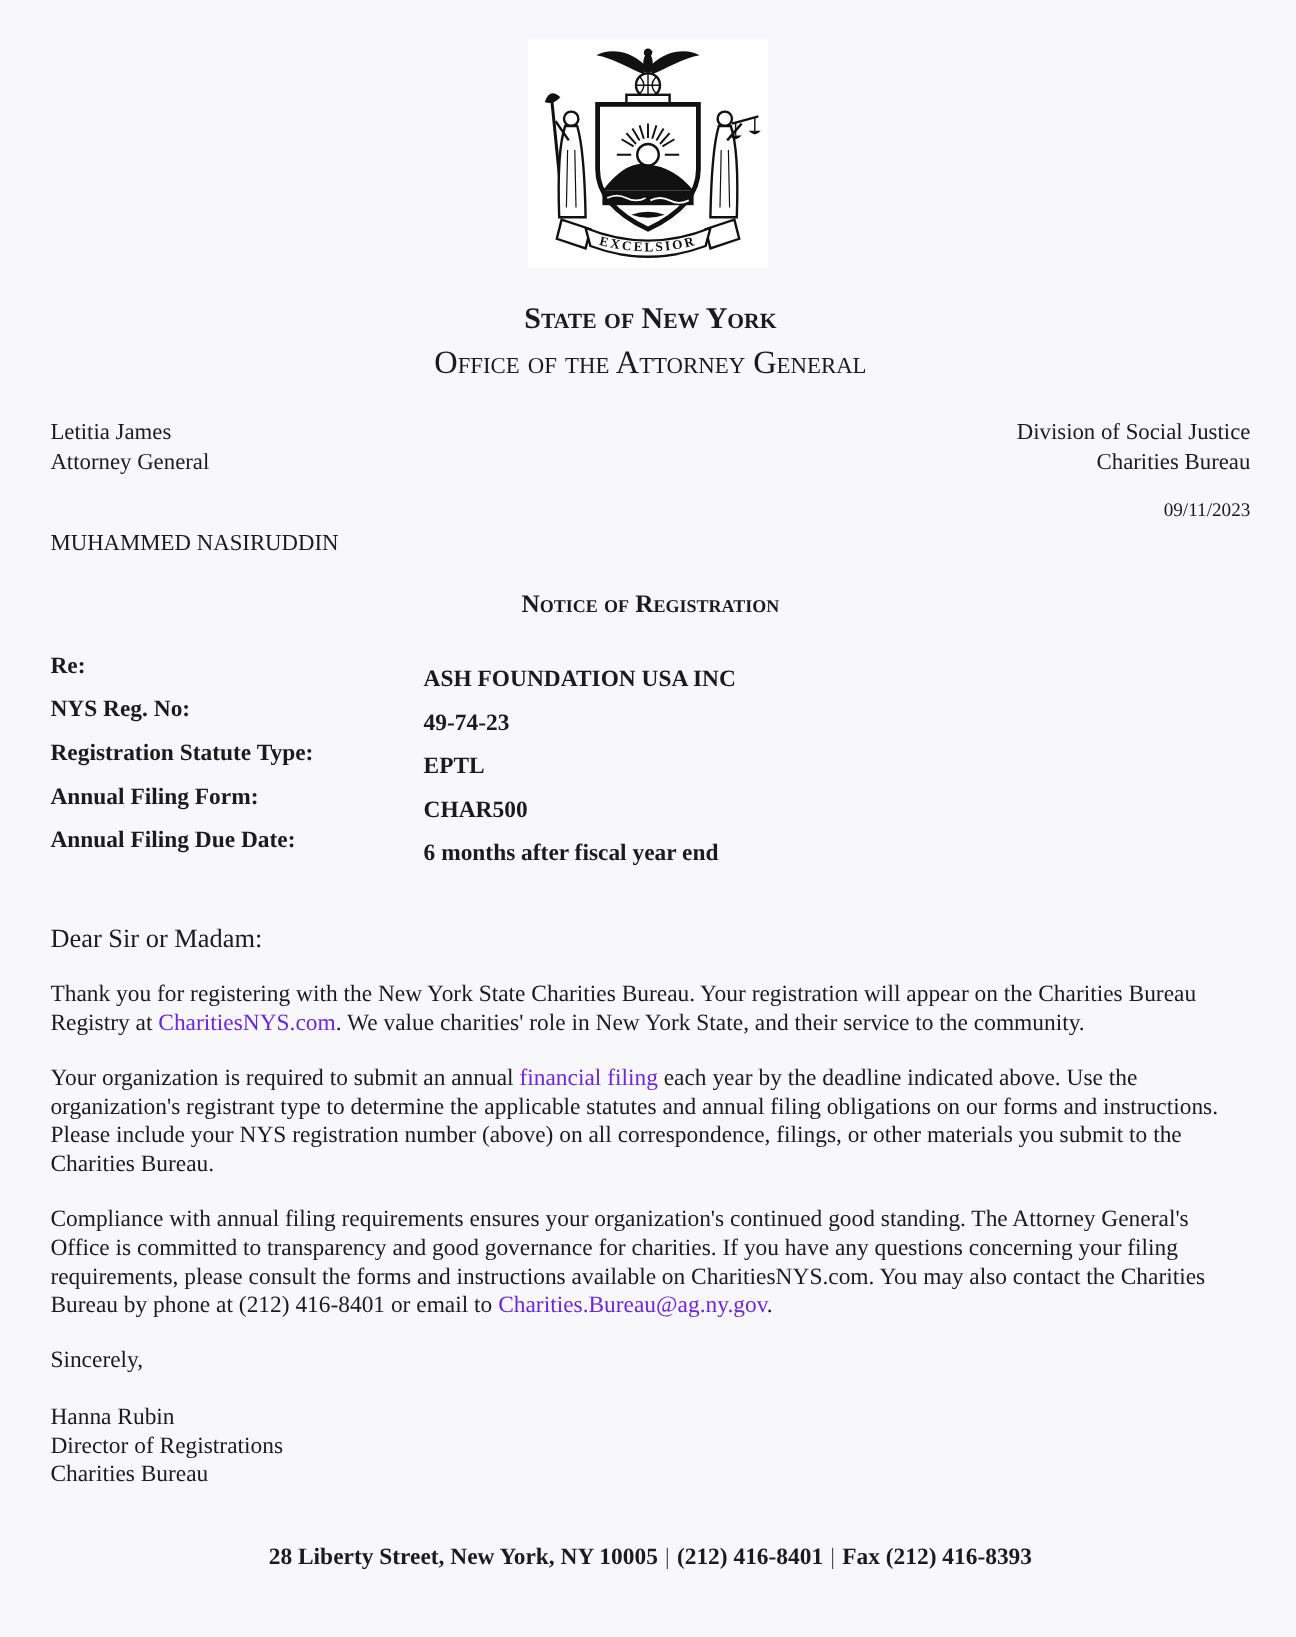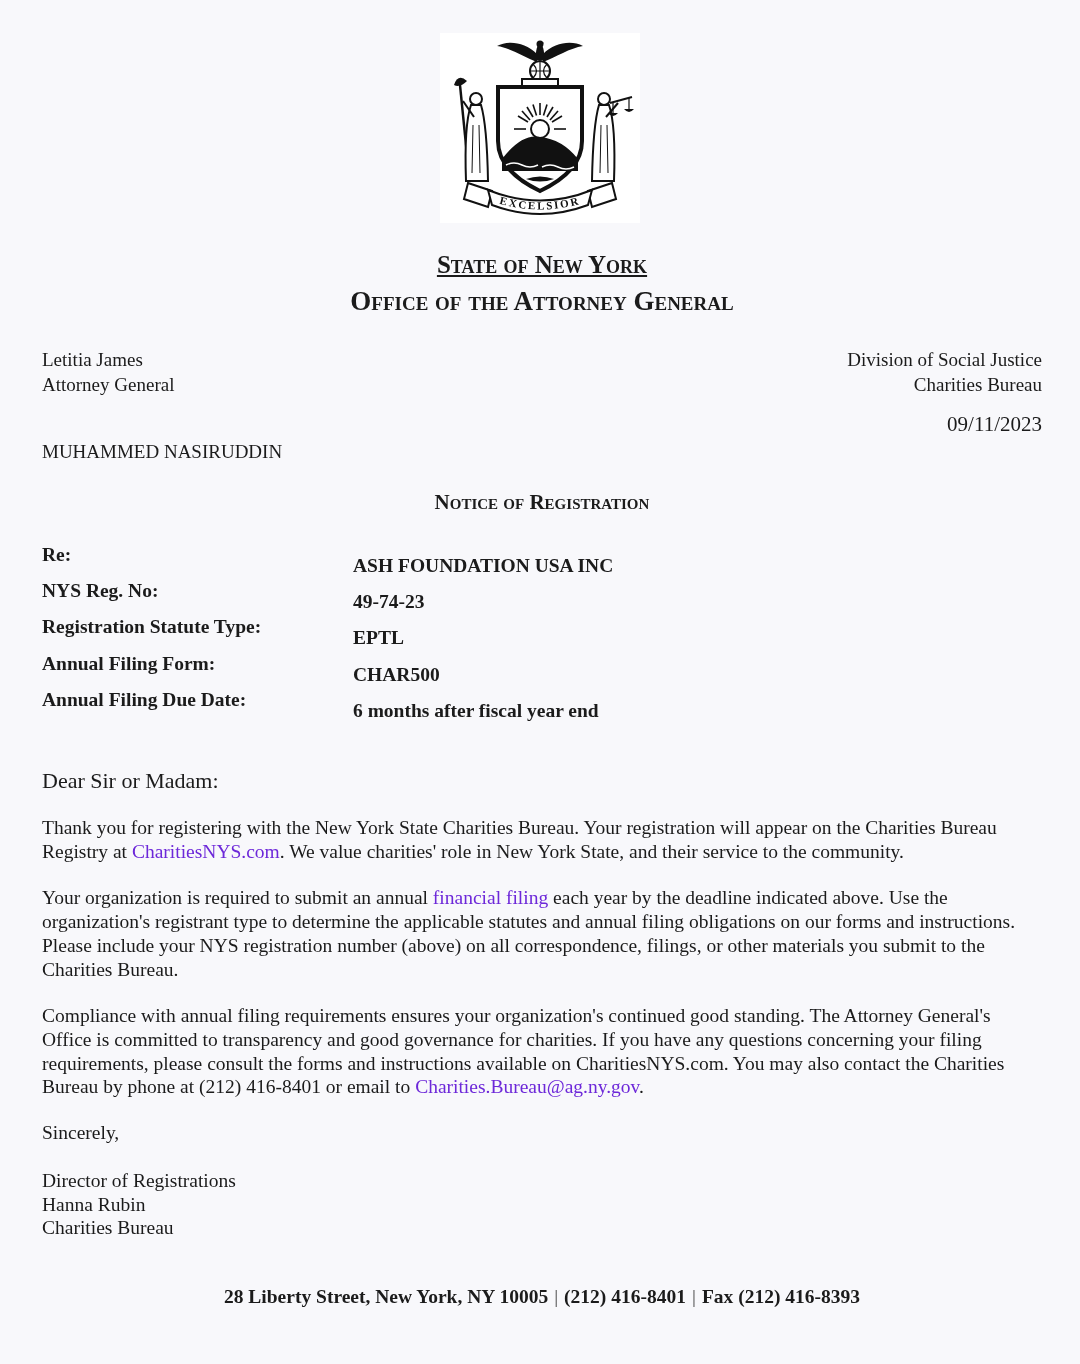--- a/index.html
+++ b/index.html
@@ -17,33 +17,33 @@
   .content { padding: 0 38px 0 42px; }
 
   
   .seal-wrap { text-align: center; padding-top: 33px; }
   .seal-box { display: inline-block; width: 200px; height: 190px; background: #ffffff; }
 
   
   .state-line {
     margin-top: 24px; text-align: center;
     font-variant: small-caps; font-weight: 700;
-    font-size: 25px; line-height: 28px; text-decoration: underline;
+    font-size: 25px; line-height: 28px;
   }
   .office-line {
     margin-top: 7px; text-align: center;
-    font-variant: small-caps; font-weight: 700;
+    font-variant: small-caps; font-weight: 400;
     font-size: 27px; line-height: 30px;
   }
 
   
   .header-row { display: flex; justify-content: space-between; margin-top: 31px; font-size: 19px; line-height: 25px; }
   .header-right { text-align: right; margin-left: 40px; }
 
-  .date-line { text-align: right; margin-top: 15px; font-size: 21px; line-height: 25px; }
+  .date-line { text-align: right; margin-top: 15px; font-size: 16px; line-height: 25px; }
   .recipient-line { margin-top: 2px; font-size: 19px; line-height: 25px; }
 
   .notice-title {
     margin-top: 25px; text-align: center;
     font-variant: small-caps; font-weight: 700;
     font-size: 21px; line-height: 26px;
   }
 
   
   .fields { margin-top: 27px; font-weight: 700; font-size: 19.5px; }
@@ -193,22 +193,22 @@
 
     <div class="salutation">Dear Sir or Madam:</div>
 
     <div class="para"><span>Thank you for registering with the New York State Charities Bureau. Your registration will appear on the Charities Bureau Registry at </span><a href="#" class="doc-link">CharitiesNYS.com</a><span>. We value charities' role in New York State, and their service to the community.</span></div>
     <div class="para"><span>Your organization is required to submit an annual </span><a href="#" class="doc-link">financial filing</a><span> each year by the deadline indicated above. Use the organization's registrant type to determine the applicable statutes and annual filing obligations on our forms and instructions. Please include your NYS registration number (above) on all correspondence, filings, or other materials you submit to the Charities Bureau.</span></div>
     <div class="para"><span>Compliance with annual filing requirements ensures your organization's continued good standing. The Attorney General's Office is committed to transparency and good governance for charities. If you have any questions concerning your filing requirements, please consult the forms and instructions available on CharitiesNYS.com. You may also contact the Charities Bureau by phone at (212) 416-8401 or email to </span><a href="#" class="doc-link">Charities.Bureau@ag.ny.gov</a><span>.</span></div>
 
     <div class="closing">Sincerely,</div>
 
     <div class="signature">
+      <div>Hanna Rubin</div>
       <div>Director of Registrations</div>
-      <div>Hanna Rubin</div>
       <div>Charities Bureau</div>
     </div>
 
     <div class="footer">
       <span>28 Liberty Street, New York, NY 10005</span><span class="sep">|</span><span>(212) 416-8401</span><span class="sep">|</span><span>Fax (212) 416-8393</span>
     </div>
   </div>
 
 </div>
 

